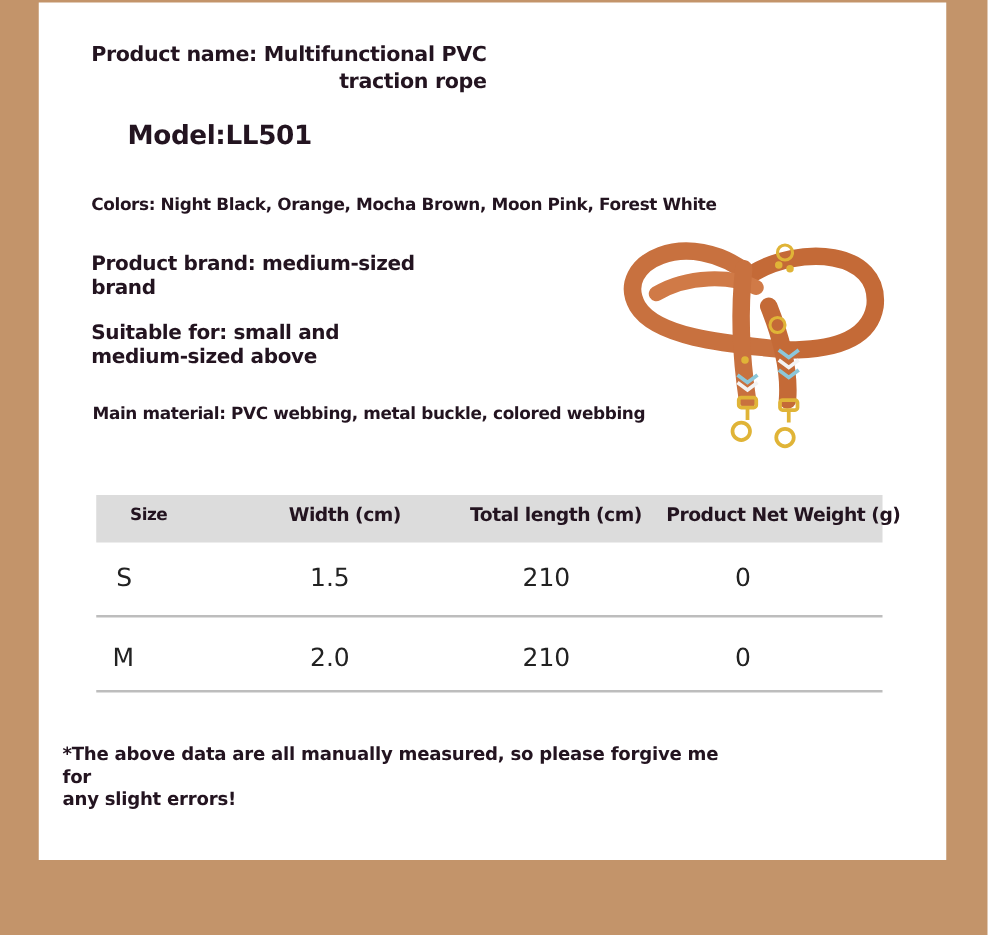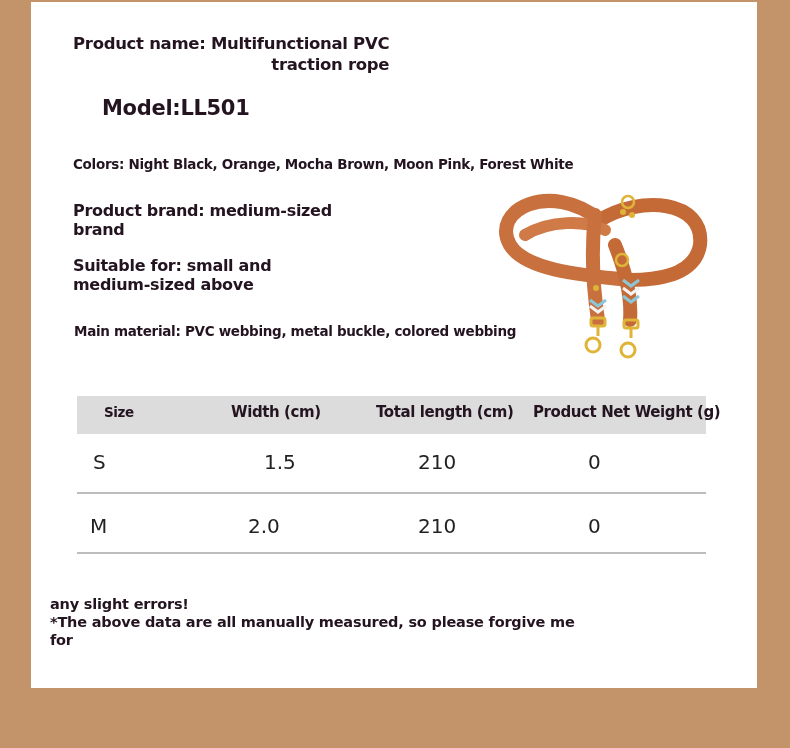--- a/index.html
+++ b/index.html
@@ -82,28 +82,28 @@
 
 <div class="table">
   <div class="thead">
     <div class="th" style="left:27px; font-size:13.5px; top:8px;text-align:center;">Size</div>
     <div class="th" style="left:154px;">Width (cm)</div>
     <div class="th" style="left:299px;">Total length (cm)</div>
     <div class="th" style="left:456px;">Product Net Weight (g)</div>
   </div>
   <div class="row">
     <div class="td" style="left:16px;">S</div>
-    <div class="td" style="left:187px;">1.5</div>
+    <div class="td" style="left:171px;">1.5</div>
     <div class="td" style="left:341px;">210</div>
     <div class="td" style="left:511px;">0</div>
   </div>
   <div class="row">
     <div class="td" style="left:13px; top:20px;">M</div>
     <div class="td" style="left:171px; top:20px;">2.0</div>
     <div class="td" style="left:341px; top:20px;">210</div>
     <div class="td" style="left:511px; top:20px;">0</div>
   </div>
 </div>
 
 <div class="note">
+  <div>*The above data are all manually measured, so please forgive me for</div>
   <div>any slight errors!</div>
-  <div>*The above data are all manually measured, so please forgive me for</div>
 </div>
 
 </body></html>

